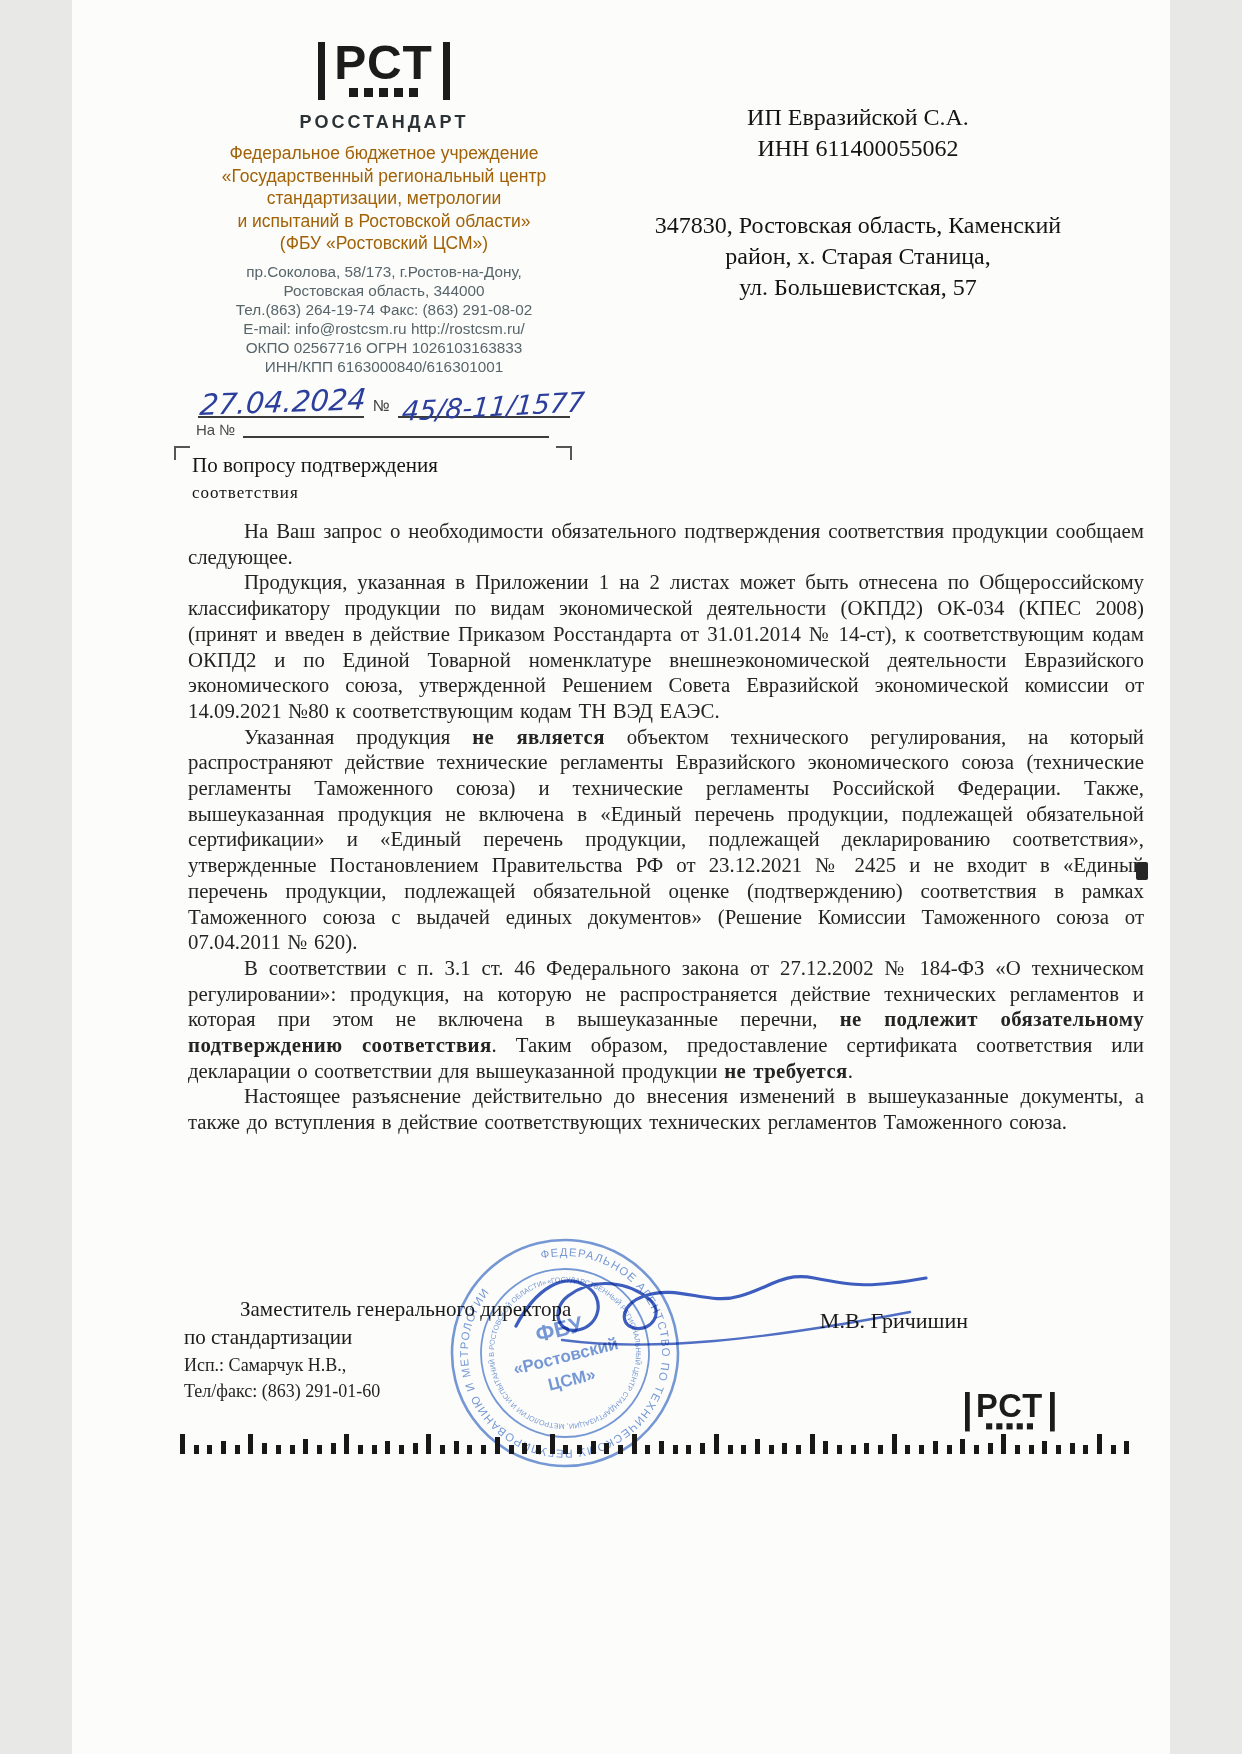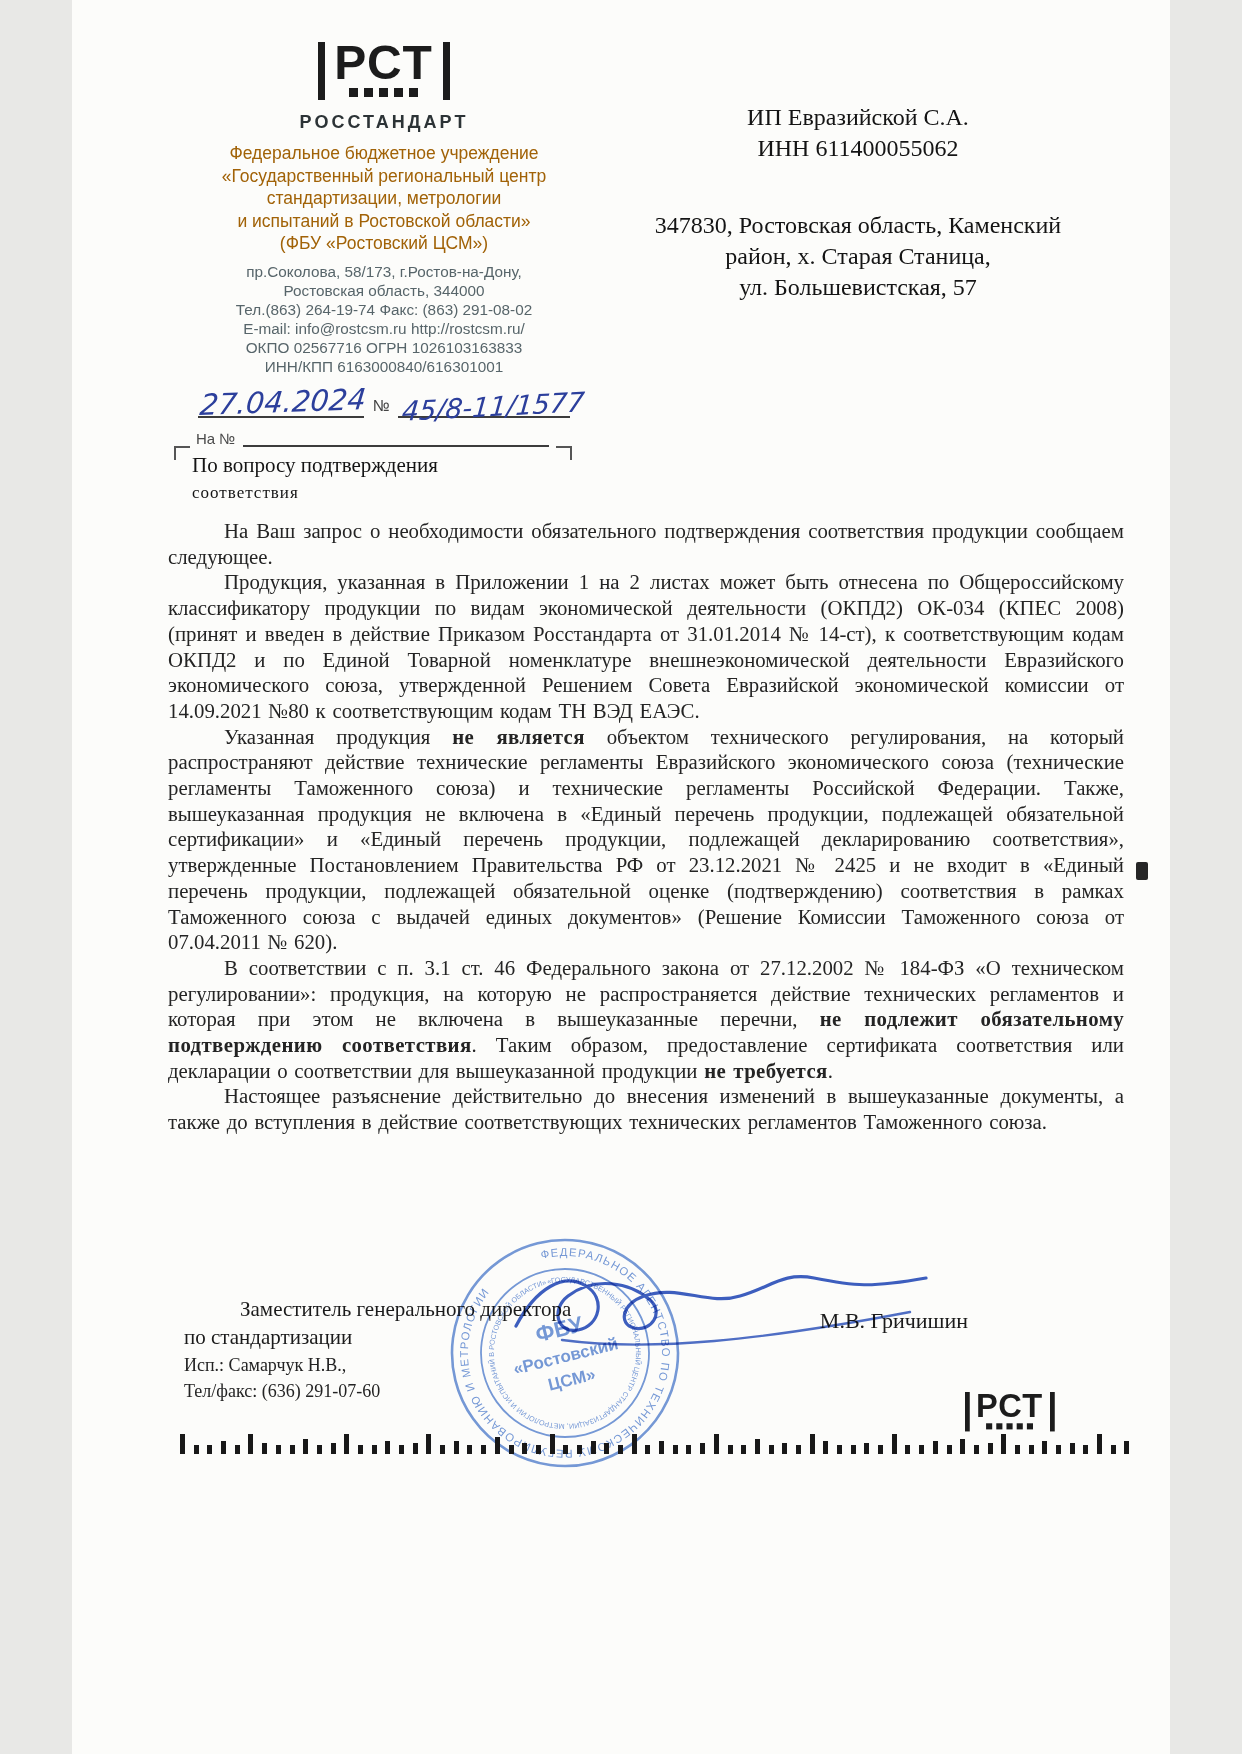--- a/index.html
+++ b/index.html
@@ -19,40 +19,40 @@
   .org{margin-top:9px;font-size:17.5px;color:#a16207;line-height:22.5px;}
   .addr{margin-top:7px;font-size:15.3px;color:#57656a;line-height:19px;}
   .dateline{margin-top:6px;display:flex;align-items:flex-end;justify-content:center;gap:8px;}
   .seg{border-bottom:2px solid #3c3c3c;position:relative;height:34px;display:inline-block;}
   .date-seg{width:166px;}
   .num-seg{width:172px;}
   .hw{font-family:"DejaVu Sans",sans-serif;font-style:italic;color:#2c3f9c;white-space:nowrap;}
   .hw-date{position:absolute;left:2px;bottom:-3px;font-size:29px;transform:rotate(-2deg) skewX(-8deg);}
   .hw-num{position:absolute;left:4px;bottom:-6px;font-size:27px;transform:rotate(-3deg) skewX(-8deg);}
   .num-label{font-size:16px;color:#444;padding-bottom:3px;}
-  .refline{margin-top:9px;display:flex;align-items:flex-end;gap:8px;padding-left:8px;}
+  .refline{display:flex;align-items:flex-end;gap:8px;padding-left:8px;}
   .ref-label{font-size:15px;color:#4a4a4a;}
   .ref-seg{border-bottom:2px solid #3c3c3c;width:306px;height:18px;display:inline-block;}
 
   
   .recipient{position:absolute;left:556px;top:102px;width:460px;text-align:center;
              font-family:"Liberation Serif",serif;font-size:24px;line-height:31px;color:#141414;}
   .recipient .addr2{margin-top:46px;text-align:center;}
 
   
   .subject{position:absolute;left:120px;top:452px;width:372px;
            font-family:"Liberation Serif",serif;font-size:21px;line-height:27px;color:#141414;}
   .subject::before{content:"";position:absolute;left:-18px;top:-6px;width:14px;height:12px;
                    border-left:2px solid #555;border-top:2px solid #555;}
   .subject::after{content:"";position:absolute;right:-8px;top:-6px;width:14px;height:12px;
                   border-right:2px solid #555;border-top:2px solid #555;}
   .subj2{font-size:17px;letter-spacing:1px;}
 
   
-  .body{position:absolute;left:96px;top:518px;width:956px;
+  .body{position:absolute;left:116px;top:518px;width:956px;
         font-family:"Liberation Serif",serif;font-size:20.8px;line-height:25.7px;
         color:#242424;text-align:justify;}
   .para{margin:0;text-indent:56px;word-spacing:1.5px;}
   .para b{letter-spacing:.4px;}
 
   
   .sig-title{position:absolute;left:112px;top:1295px;width:540px;
              font-family:"Liberation Serif",serif;font-size:21px;line-height:28px;color:#1b1b1b;}
   .sig-title .ind{padding-left:56px;}
   .sig-name{position:absolute;right:202px;top:1308px;font-family:"Liberation Serif",serif;
@@ -168,21 +168,21 @@
     <text x="121" y="154" text-anchor="middle" font-size="17" font-weight="bold" fill="#4f7dd0" font-family="Liberation Sans, sans-serif">ЦСМ»</text>
   </svg>
 
   <svg class="signature" viewBox="0 0 430 110">
     <path d="M14,78 C34,40 62,24 84,38 C104,50 98,78 76,82 C56,86 48,62 66,48 C92,28 128,34 148,52 C162,64 150,84 132,80 C116,76 120,56 142,48 C176,36 206,58 238,48 C268,40 280,24 312,30 C352,38 368,40 424,30" stroke="#3d5fc2" stroke-width="3.2" fill="none" stroke-linecap="round"></path>
     <path d="M60,92 C150,104 260,92 408,64" stroke="#3d5fc2" stroke-width="2.4" fill="none" stroke-linecap="round" opacity="0.9"></path>
   </svg>
 
   <div class="executor">
     <div>Исп.: Самарчук Н.В.,</div>
-    <div>Тел/факс: (636) 291-07-60</div>
+    <div>Тел/факс: (863) 291-01-60</div>
   </div>
 
   <div class="rst-logo footer-logo">
     <div class="rst-row">
       <span class="rst-bar"></span>
       <span class="rst-text">РСТ</span>
       <span class="rst-bar"></span>
     </div>
     <div class="rst-dots">
       <span></span>

